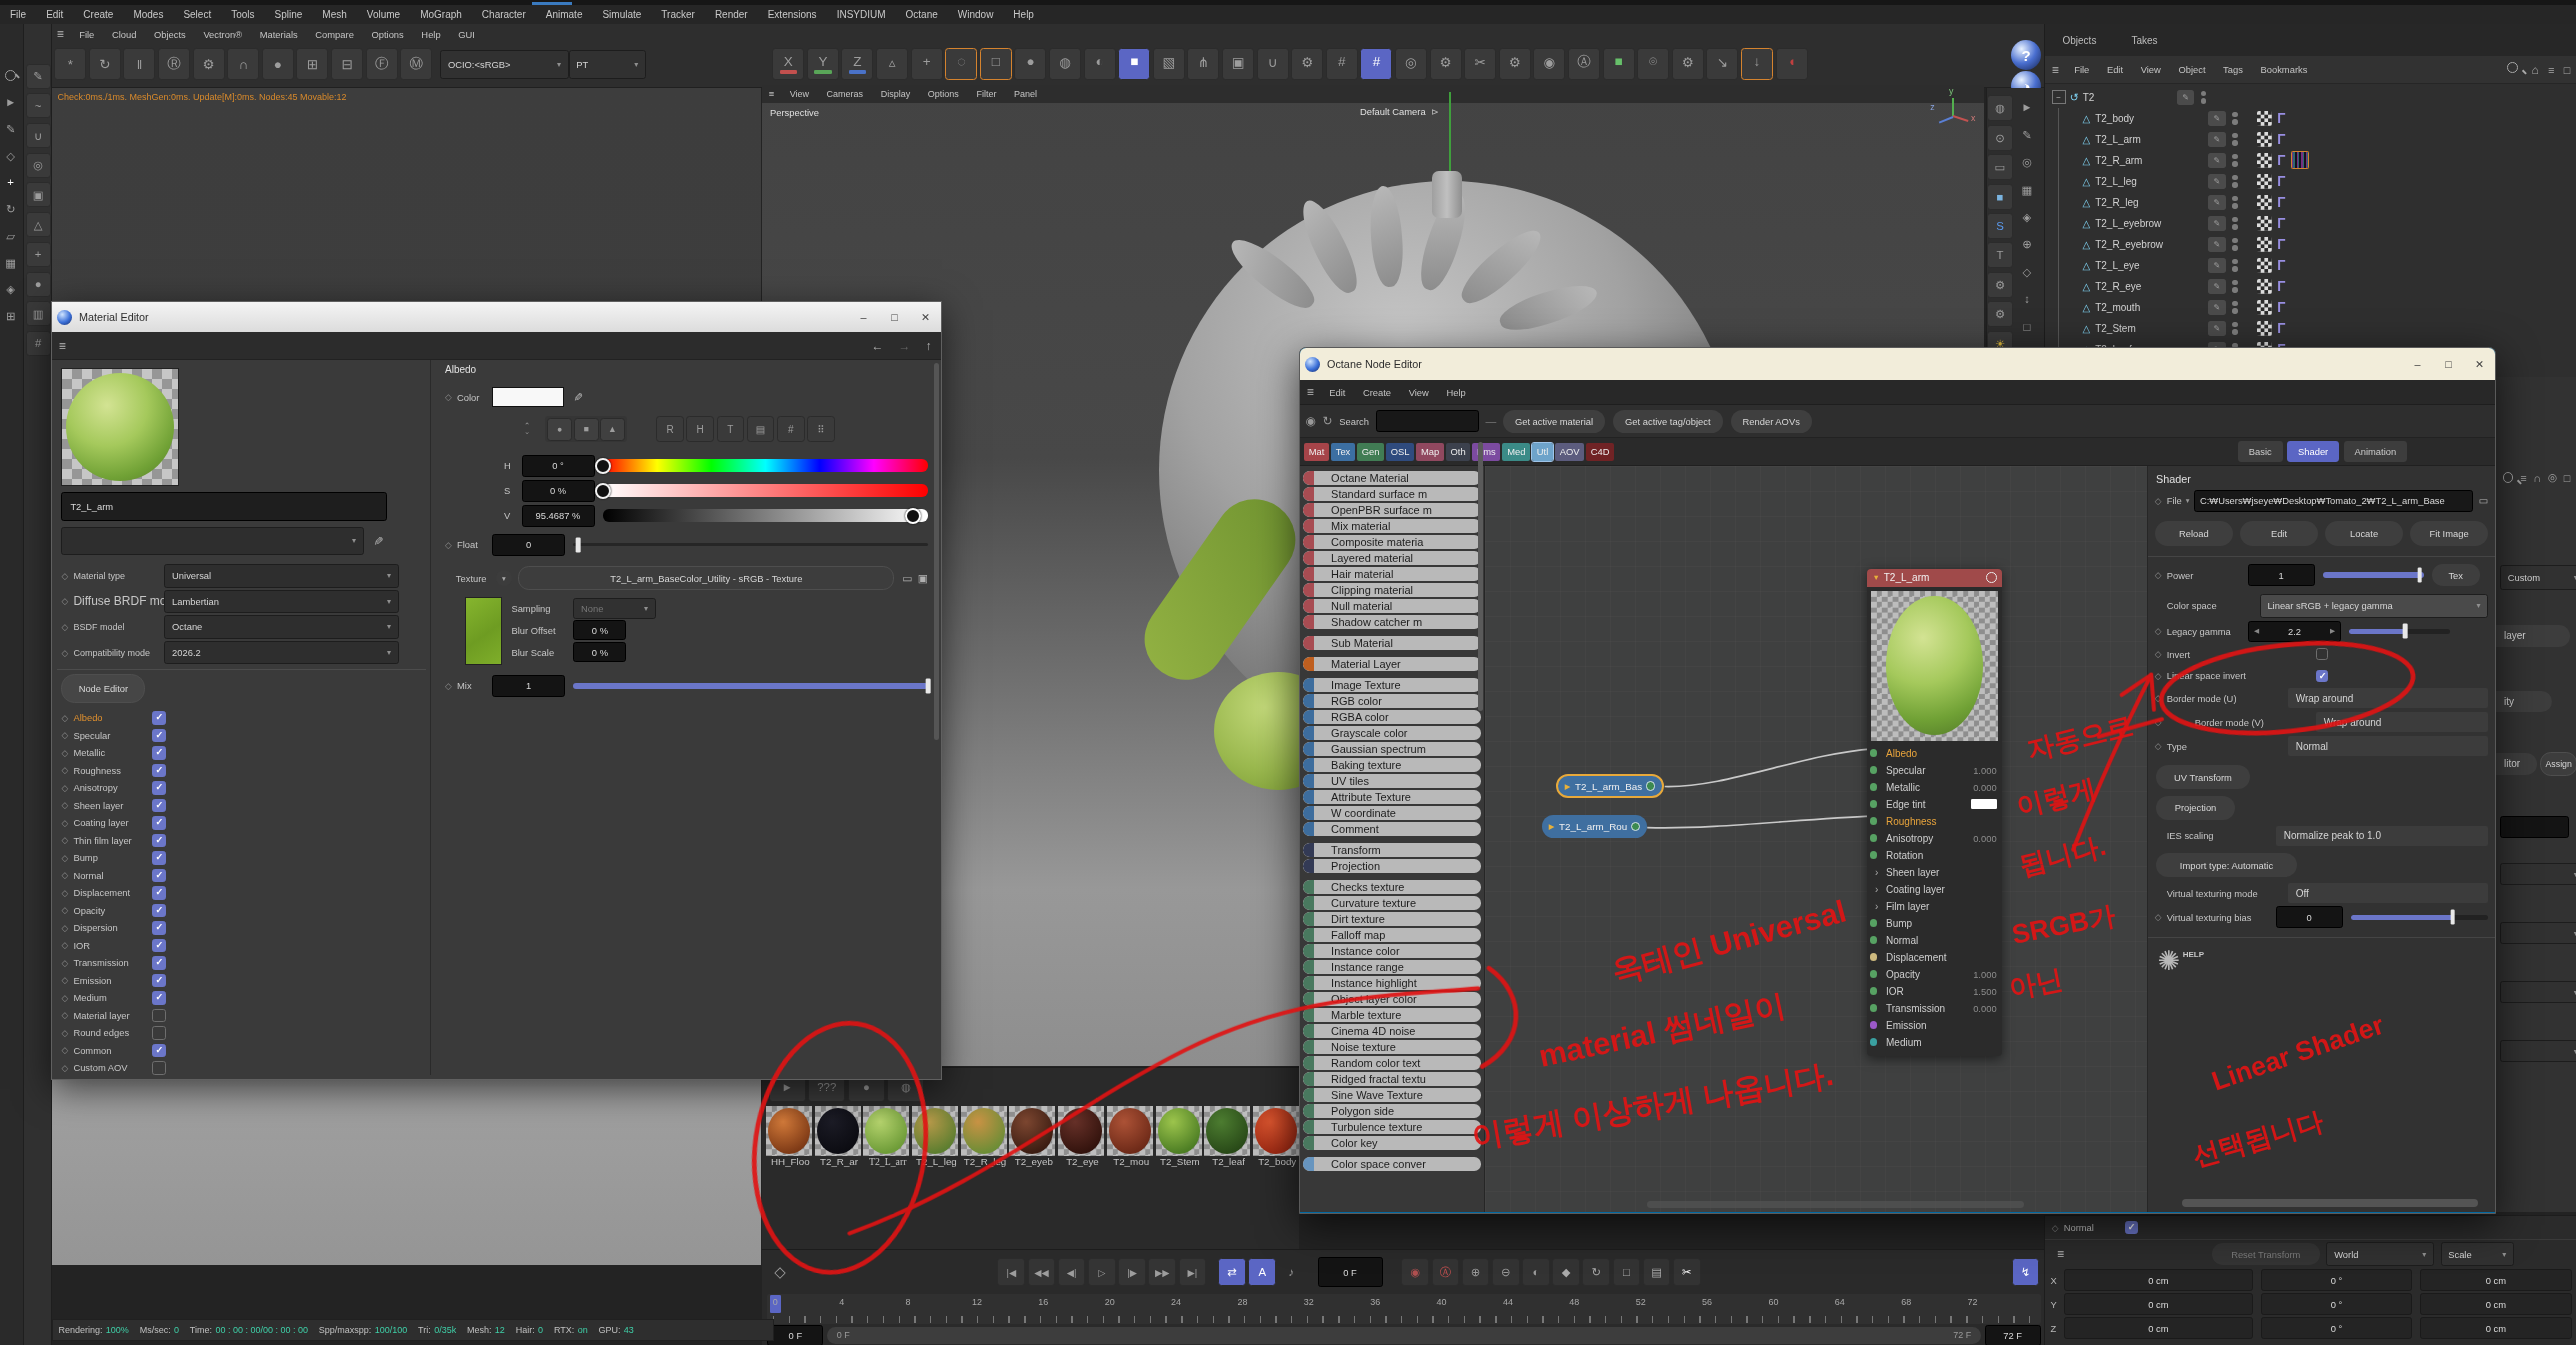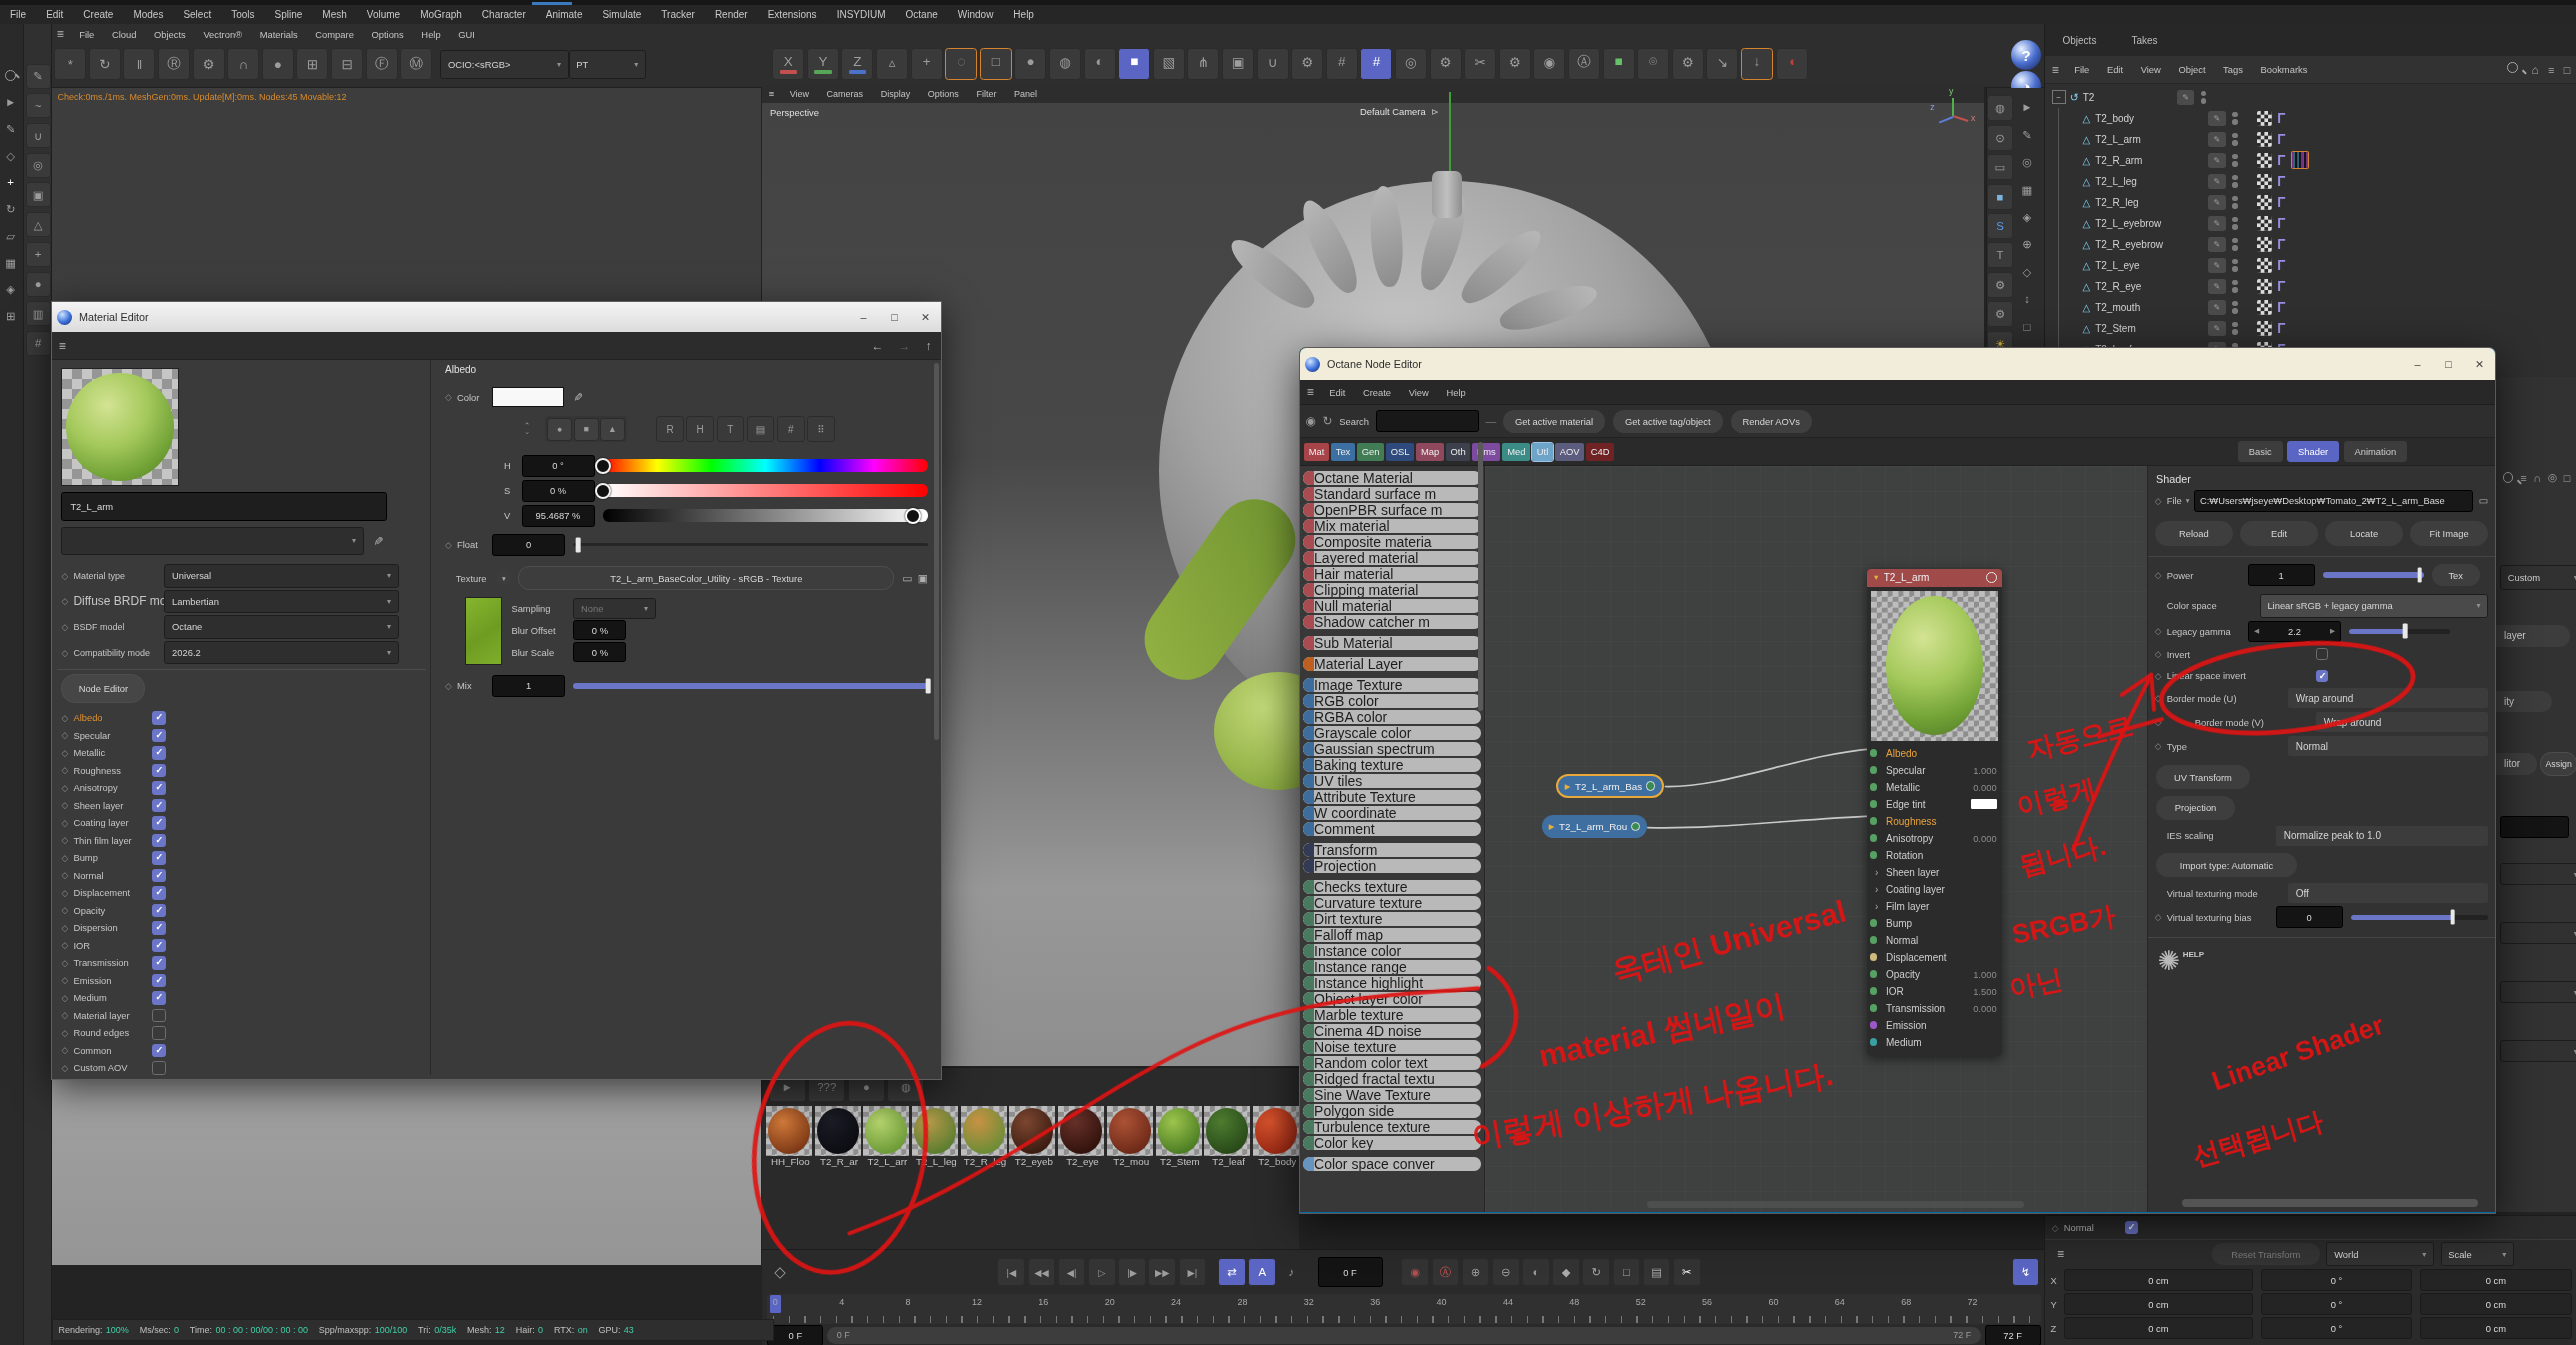--- a/index.html
+++ b/index.html
@@ -38,21 +38,21 @@
   .mag::before{content:"";width:8.8px;height:8.8px;border:1.7px solid currentColor;border-radius:50%;display:block;}
   .mag::after{content:"";position:absolute;width:4.7px;height:1.7px;background:currentColor;transform:rotate(45deg);margin-left:10.8px;margin-top:9.4px;left:4px;top:0;}
   
   .chip{height:18px;padding:0 4.7px;display:flex;align-items:center;justify-content:center;color:#eee;font-size:9.4px;border-radius:2px;margin-right:2px;flex:none;}
   .chip.active{outline:1.3px solid #9fc4e8;}
   .netab{height:21.5px;padding:0 10.8px;display:flex;align-items:center;background:#3d3d3d;border-radius:3.4px;color:#ccc;font-size:9.4px;margin-left:4.7px;}
   .netab.active{background:#5b66c4;color:#fff;}
   .nlist-item{height:14px;margin:1px 2.7px;background:#b9b9b9;border-radius:6.7px;display:flex;align-items:center;overflow:hidden;flex:none;}
   .nlist-item.gap{margin-top:6px;}
   .nlist-item .pip{width:11.4px;height:100%;border-radius:6.7px 0 0 6.7px;flex:none;}
-  .nlist-item .nm{color:#1d1d1d;font-size:14px;padding-left:0;white-space:nowrap;text-align:right;}
+  .nlist-item .nm{color:#1d1d1d;font-size:11px;padding-left:17px;white-space:nowrap;text-align:right;}
   .port{height:17px;display:flex;align-items:center;position:relative;padding-left:19px;}
   .port .dot{position:absolute;left:2.7px;width:7.4px;height:7.4px;border-radius:50%;background:#57a263;}
   .port .nm{color:#cfcfcf;font-size:10px;}
   .port.orange .nm{color:#e8a43c;}
   .port .val{margin-left:auto;margin-right:5.4px;color:#8d8d8d;font-size:9.4px;}
   .port.expand::before{content:"›";position:absolute;left:8px;color:#aaa;font-size:10px;}
   .port .sw{display:none;margin-left:auto;margin-right:5.4px;width:25.6px;height:10px;background:#fff;border-radius:1.3px;}
   .port.swatch .sw{display:block;}
   
   .chan{height:17.5px;display:flex;align-items:center;}
@@ -691,21 +691,21 @@
             <span class="ball" style="--c1: #d27a3a; --c2: #7e3a16;"></span>
           </span>
           <span class="mlabel">HH_Floo</span>
         </div>
         <div style="display:flex;flex-direction:column;align-items:center;" class="glitch">
           <span class="thumb checker-sm">
             <span class="ball" style="--c1: #1c1c26; --c2: #0c0c12;"></span>
           </span>
           <span class="mlabel">T2_R_ar</span>
         </div>
-        <div style="display:flex;flex-direction:column;align-items:flex-start;" class="label_selected">
+        <div style="display:flex;flex-direction:column;align-items:center;font-family:Liberation Serif, serif;" class="label_selected">
           <span class="thumb checker-sm">
             <span class="ball" style="--c1: #b6d46e; --c2: #6e9c38;"></span>
           </span>
           <span class="mlabel">T2_L_arr</span>
         </div>
         <div style="display:flex;flex-direction:column;align-items:center;">
           <span class="thumb checker-sm">
             <span class="ball" style="--c1: #b89a4a; --c2: #5d7e30;"></span>
           </span>
           <span class="mlabel">T2_L_leg</span>

